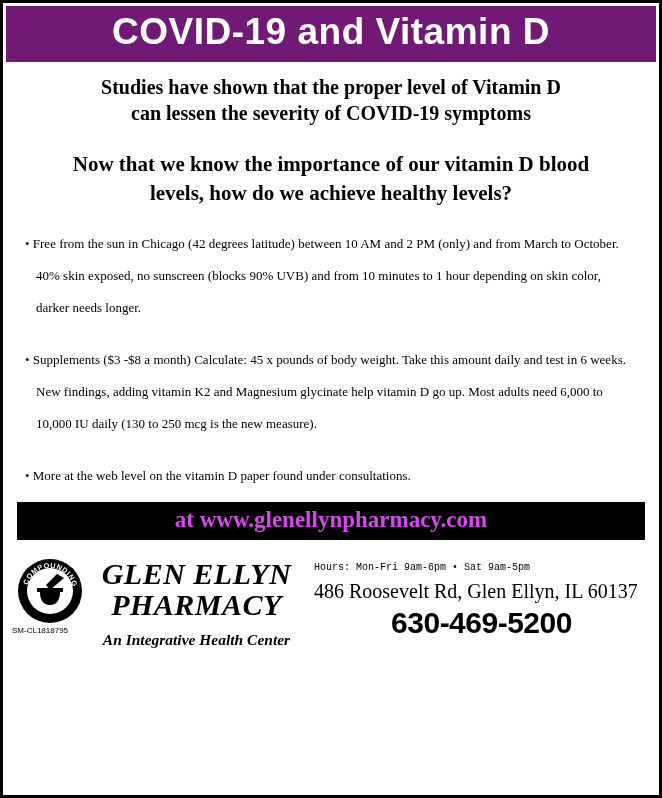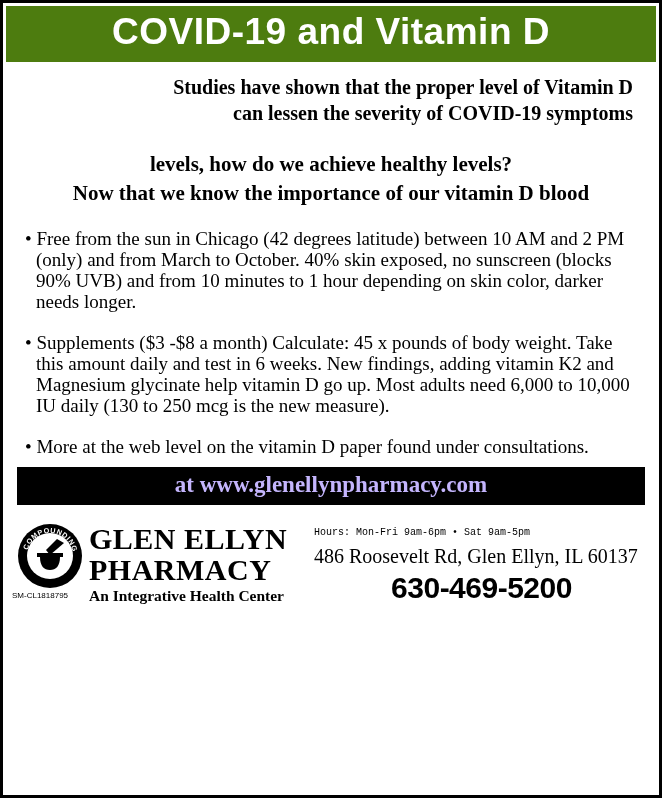--- a/index.html
+++ b/index.html
@@ -16,37 +16,37 @@
     width: 662px;
     height: 798px;
     box-sizing: border-box;
     border: 3px solid #000000;
     background: #ffffff;
     overflow: hidden;
   }
 
   
   .header-bar {
-    background: #4d7c0f;
+    background: #701a75;
     color: #ffffff;
     text-align: center;
     padding: 4px 0 8px 0;
     margin: 3px 3px 0 3px;
   }
   .header-title {
     font-family: "Liberation Sans", sans-serif;
     font-weight: bold;
     font-size: 37px;
     line-height: 44px;
     letter-spacing: 0.5px;
   }
 
   
   .subhead {
-    text-align: right;
+    text-align: center;
     font-weight: bold;
     font-size: 20px;
     line-height: 26px;
     margin: 12px 26px 0 26px;
   }
   .subhead2 {
     text-align: center;
     font-weight: bold;
     font-size: 21px;
     line-height: 29px;
@@ -54,42 +54,42 @@
   }
   .subhead2 .paren {
     font-size: 19px;
   }
 
   
   .body-block {
     margin: 18px 22px 0 22px;
   }
   .bullet {
-    font-size: 19px;
-    line-height: 21px;
+    font-size: 13px;
+    line-height: 32px;
     margin-bottom: 20px;
     text-indent: -11px;
     padding-left: 11px;
     margin-top: 20px;
   }
   .bullet:last-child { margin-bottom: 0; }
 
   
   .contact-line {
     text-align: center;
     font-weight: bold;
     font-style: italic;
     font-size: 18.5px;
     margin: 22px 10px 0 10px;
   }
 
   
   .web-bar {
     background: #000000;
-    color: #c4b5fd;
+    color: #d946ef;
     text-align: center;
     font-weight: bold;
     font-size: 23px;
     padding: 5px 0 7px 0;
     margin: 10px 14px 16px 14px;
   }
 
   
   .footer {
     display: flex;
@@ -110,36 +110,37 @@
   .seal svg { display: block; }
   .tiny-code {
     font-family: "Liberation Sans", sans-serif;
     font-size: 8px;
     margin-top: 2px;
     text-align: left;
     padding-left: 1px;
   }
   .pharmacy-name {
     flex: 0 0 215px;
-    text-align: left;
+    text-align: center;
     padding-top: 2px;
+    font-style: italic;
   }
   .pharmacy-name .l1,
   .pharmacy-name .l2 {
     font-family: "Liberation Serif", serif;
     font-weight: bold;
     font-size: 30px;
     line-height: 31px;
     letter-spacing: 0.5px;
   }
   .pharmacy-name .tagline {
     font-weight: bold;
     font-size: 15.5px;
     line-height: 20px;
-    margin-top: 1px;
+    margin-top: 10px;
   }
   .contact-col {
     flex: 1 1 auto;
     padding-left: 10px;
     padding-top: 2px;
   }
   .hours {
     font-family: Liberation Mono, monospace;
     font-size: 10px;
     line-height: 20px;
@@ -167,22 +168,22 @@
   <div class="header-bar">
     <div class="header-title">COVID-19 and Vitamin D</div>
   </div>
 
   <div class="subhead">
     <div>Studies have shown that the proper level of Vitamin D</div>
     <div>can lessen the severity of COVID-19 symptoms</div>
   </div>
 
   <div class="subhead2">
+    <div>Now that we know the importance of our vitamin D blood</div>
     <div>levels, how do we achieve healthy levels?</div>
-    <div>Now that we know the importance of our vitamin D blood</div>
   </div>
 
   <div class="body-block">
     <div class="bullet">• Free from the sun in Chicago (42 degrees latitude)  between 10 AM and 2 PM (only) and from March to October.  40% skin exposed, no sunscreen (blocks 90% UVB) and from 10 minutes to 1 hour depending on skin color, darker needs longer.</div>
     <div class="bullet">• Supplements ($3 -$8 a month)  Calculate:  45 x pounds of body weight.  Take this amount daily and test in 6 weeks.  New findings, adding vitamin K2 and Magnesium glycinate help vitamin D go up.  Most adults need 6,000 to 10,000 IU daily (130 to 250 mcg is the new measure).</div>
     <div class="bullet">• More at the web level on the vitamin D paper found under consultations.</div>
   </div>
 
 
   <div class="web-bar">

